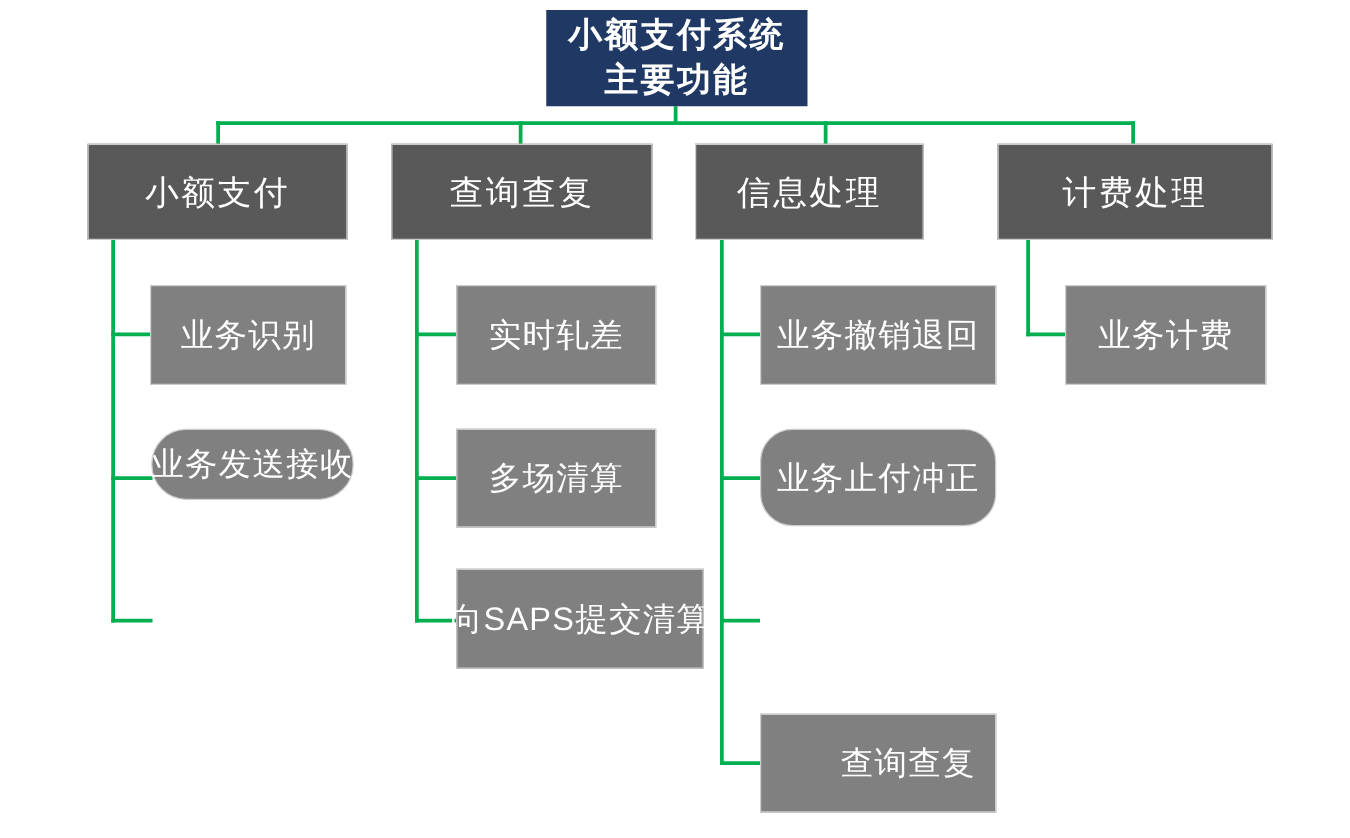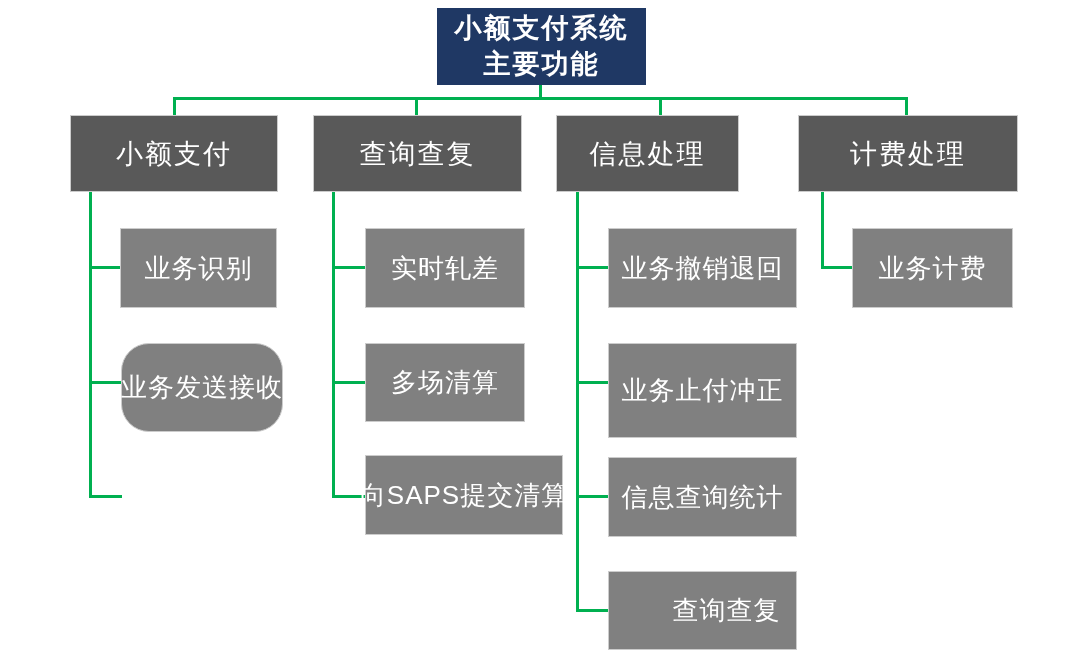--- a/index.html
+++ b/index.html
@@ -64,26 +64,25 @@
     <span>小额支付系统</span>
     <span>主要功能</span>
   </div>
 
   <div class="node lvl2" style="left:70px;top:115px;width:208px;height:77px;">小额支付</div>
   <div class="node lvl2" style="left:313px;top:115px;width:209px;height:77px;">查询查复</div>
   <div class="node lvl2" style="left:556px;top:115px;width:183px;height:77px;">信息处理</div>
   <div class="node lvl2" style="left:798px;top:115px;width:220px;height:77px;">计费处理</div>
 
   <div class="node lvl3" style="left:120px;top:228px;width:157px;height:80px;">业务识别</div>
-  <div class="node lvl3" style="left:121px;top:343px;width:162px;height:89px;border-radius:28px;">业务发送接收</div>
+  <div class="node lvl3" style="left:121px;top:343px;width:162px;height:57px;border-radius:28px;">业务发送接收</div>
 
   <div class="node lvl3" style="left:365px;top:228px;width:160px;height:80px;">实时轧差</div>
   <div class="node lvl3" style="left:365px;top:343px;width:160px;height:79px;">多场清算</div>
   <div class="node lvl3" style="left:608px;top:228px;width:189px;height:80px;">业务撤销退回</div>
 
   <div class="node lvl3" style="left:365px;top:455px;width:198px;height:80px;">向SAPS提交清算</div>
-  <div class="node lvl3" style="left:608px;top:343px;width:189px;height:95px;">业务止付冲正</div>
-  <div class="node lvl3" style="left:608px;top:457px;width:189px;height:80px;">信息查询统计</div>
+  <div class="node lvl3" style="left:608px;top:343px;width:189px;height:78px;border-radius:26px;">业务止付冲正</div>
   <div class="node lvl3" style="left:608px;top:571px;width:189px;height:79px;padding-left:48px;">查询查复</div>
 
   <div class="node lvl3" style="left:852px;top:228px;width:161px;height:80px;">业务计费</div>
 
 </div>
 
 </body></html>

